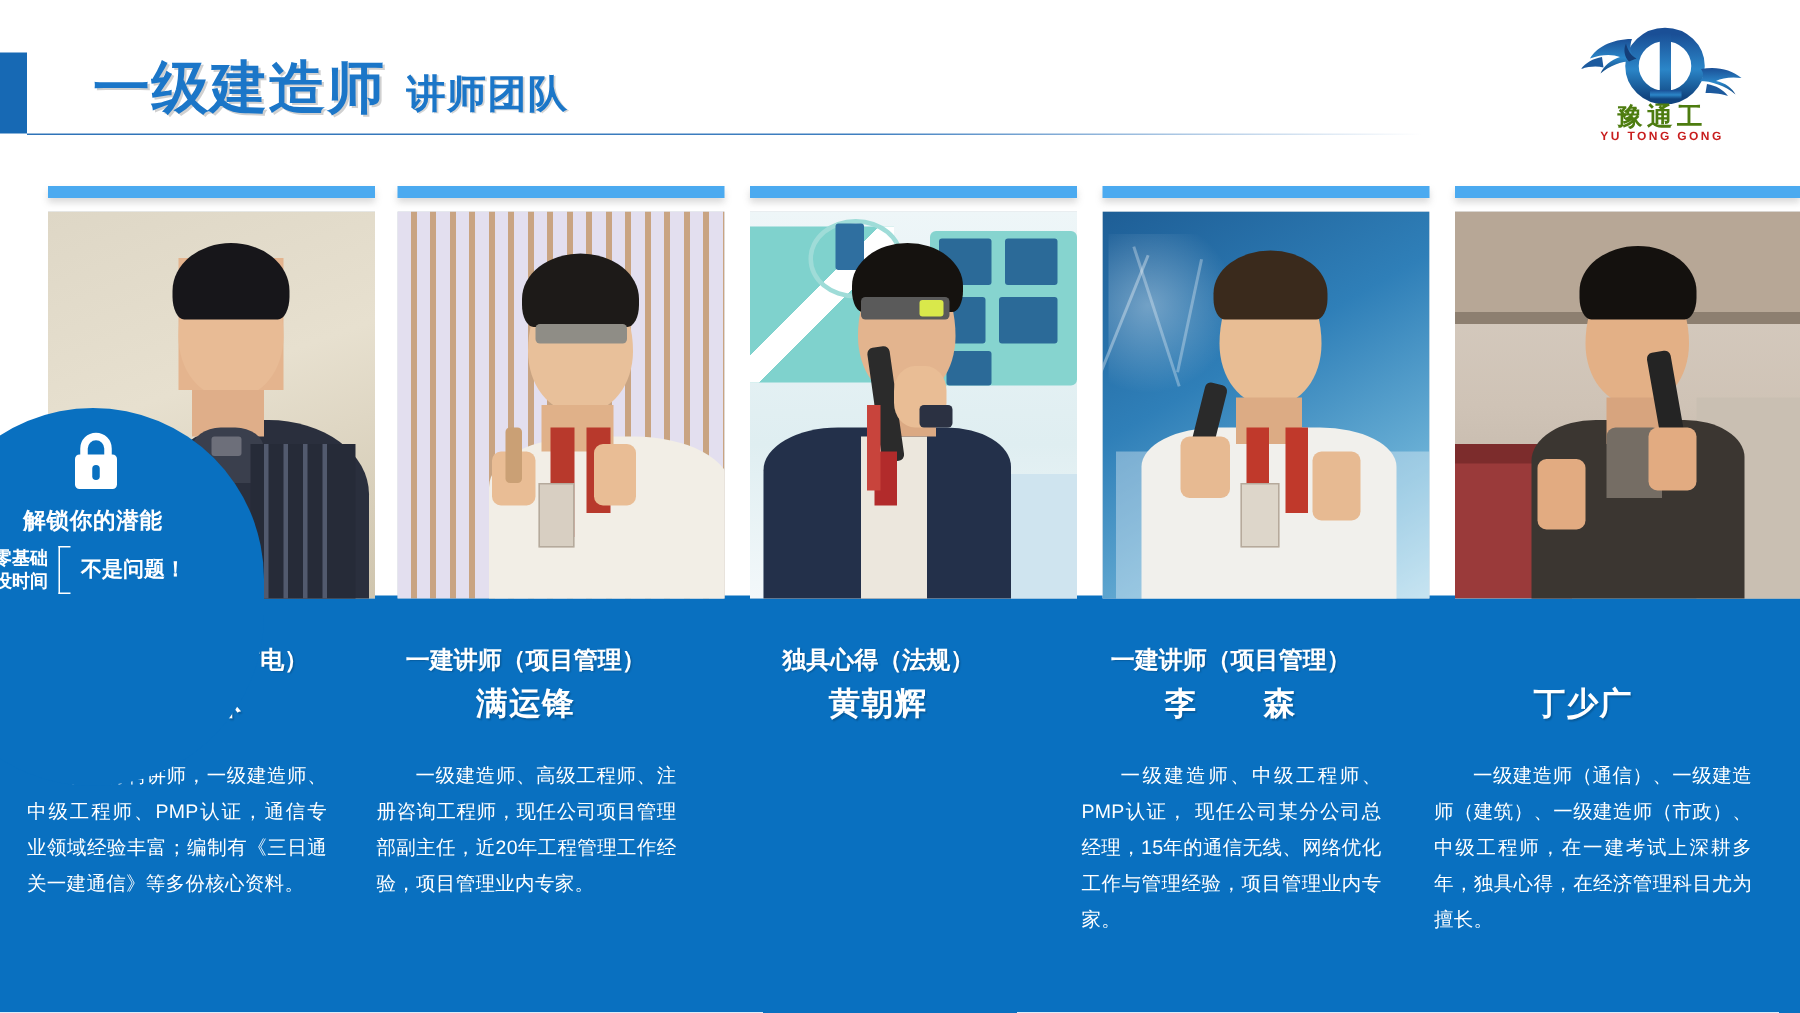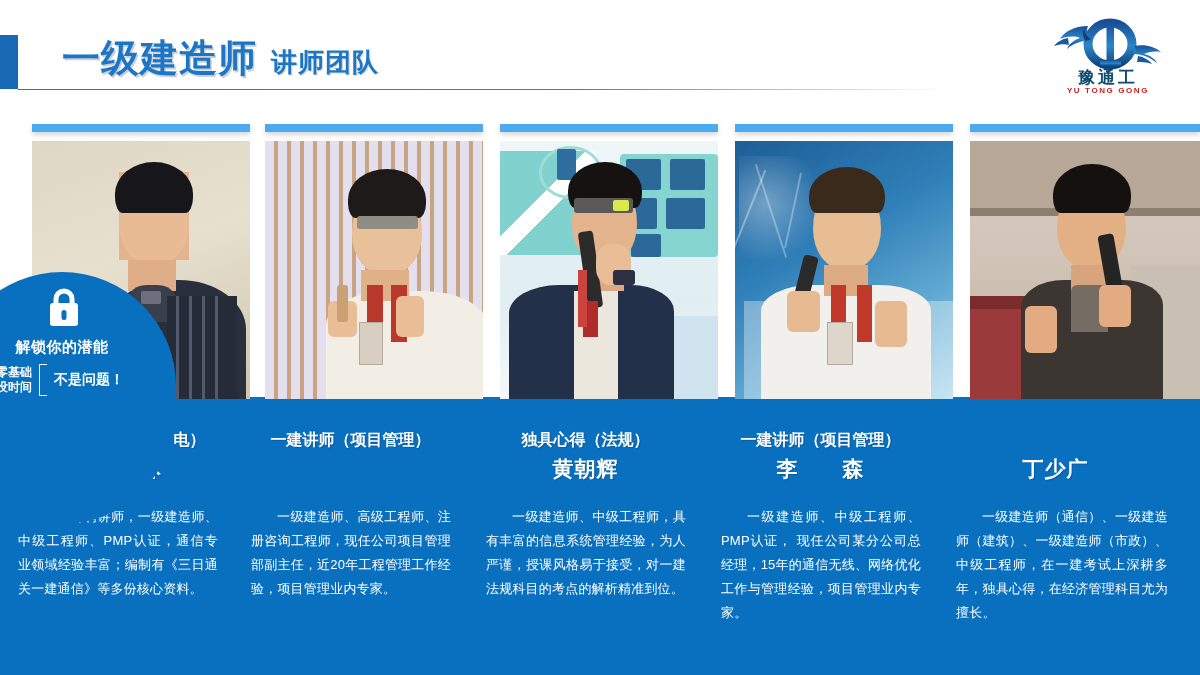--- a/index.html
+++ b/index.html
@@ -71,21 +71,21 @@
     right: 22px; top: 12px;
     width: 140px; height: 90px;
   }
   .logo svg { display: block; }
   .logo-cn {
     position: absolute;
     left: 0; right: 0; top: 54px;
     text-align: center;
     font-size: 17px;
     font-weight: bold;
-    color: #0c4a6e;
+    color: #4d7c0f;
     letter-spacing: 3px;
   }
   .logo-en {
     position: absolute;
     left: 0; right: 0; top: 74px;
     text-align: center;
     font-size: 8px;
     font-weight: bold;
     color: #C81E1E;
     letter-spacing: 1.6px;
@@ -286,20 +286,21 @@
           <div class="ph-shape" style="left:44%;top:50%;width:22%;height:12%;background:#e0b189;"></div>
           <div class="ph-shape" style="left:47%;top:56%;width:7%;height:28%;background:#b8392c;"></div>
           <div class="ph-shape" style="left:58%;top:56%;width:7%;height:22%;background:#b8392c;"></div>
           <div class="ph-shape" style="left:43%;top:70%;width:10%;height:16%;background:#d8cfc2;border:1px solid #b5aa9c;"></div>
           <div class="ph-shape" style="left:29%;top:62%;width:13%;height:14%;background:#e9bd95;border-radius:6px;"></div>
           <div class="ph-shape" style="left:33%;top:56%;width:5%;height:14%;background:#caa075;border-radius:3px;"></div>
           <div class="ph-shape" style="left:60%;top:60%;width:13%;height:16%;background:#e9bd95;border-radius:6px;"></div>
         </div>
       </div>
       <div class="card-title">一建讲师（项目管理）</div>
+      <div class="card-name">满运锋</div>
       <div class="card-desc">一级建造师、高级工程师、注册咨询工程师，现任公司项目管理部副主任，近20年工程管理工作经验，项目管理业内专家。</div>
     </div>
 
     <div class="card card-3">
       <div class="card-bar"></div>
       <div class="card-photo">
         <div class="ph">
           <div class="ph-bg" style="background:linear-gradient(180deg,#eef6f8 0%,#dfeef1 60%,#f3f8fa 100%);"></div>
           <div class="ph-shape" style="left:-2%;top:4%;width:46%;height:40%;background:#7fd2cd;"></div>
           <div class="ph-shape" style="left:-2%;top:4%;width:46%;height:40%;background:linear-gradient(135deg,transparent 44%,#ffffff 44%,#ffffff 56%,transparent 56%);"></div>
@@ -321,21 +322,20 @@
           <div class="ph-shape" style="left:38%;top:46%;width:19%;height:12%;background:#dba983;"></div>
           <div class="ph-shape" style="left:38%;top:35%;width:7%;height:30%;background:#2b2b2b;border-radius:4px;transform:rotate(-8deg);"></div>
           <div class="ph-shape" style="left:38%;top:62%;width:7%;height:14%;background:#b22b2b;"></div>
           <div class="ph-shape" style="left:36%;top:50%;width:4%;height:22%;background:#c8443c;"></div>
           <div class="ph-shape" style="left:44%;top:40%;width:16%;height:16%;background:#e9bd95;border-radius:40%;"></div>
           <div class="ph-shape" style="left:52%;top:50%;width:10%;height:6%;background:#2b3142;border-radius:3px;"></div>
         </div>
       </div>
       <div class="card-title">独具心得（法规）</div>
       <div class="card-name">黄朝辉</div>
-      <div class="card-desc">一级建造师、中级工程师，具有丰富的信息系统管理经验，为人严谨，授课风格易于接受，对一建法规科目的考点的解析精准到位。</div>
     </div>
 
     <div class="card card-4">
       <div class="card-bar"></div>
       <div class="card-photo">
         <div class="ph">
           <div class="ph-bg" style="background:linear-gradient(150deg,#1e5e96 0%,#2f7fb8 40%,#6fb4d8 78%,#a9d6ea 100%);"></div>
           <div class="ph-shape" style="left:2%;top:6%;width:40%;height:46%;background:radial-gradient(circle at 30% 40%, rgba(255,255,255,0.35), transparent 62%);"></div>
           <div class="ph-shape" style="left:6%;top:10%;width:2px;height:34%;background:rgba(255,255,255,0.35);transform:rotate(22deg);"></div>
           <div class="ph-shape" style="left:16%;top:8%;width:2px;height:38%;background:rgba(255,255,255,0.3);transform:rotate(-18deg);"></div>

